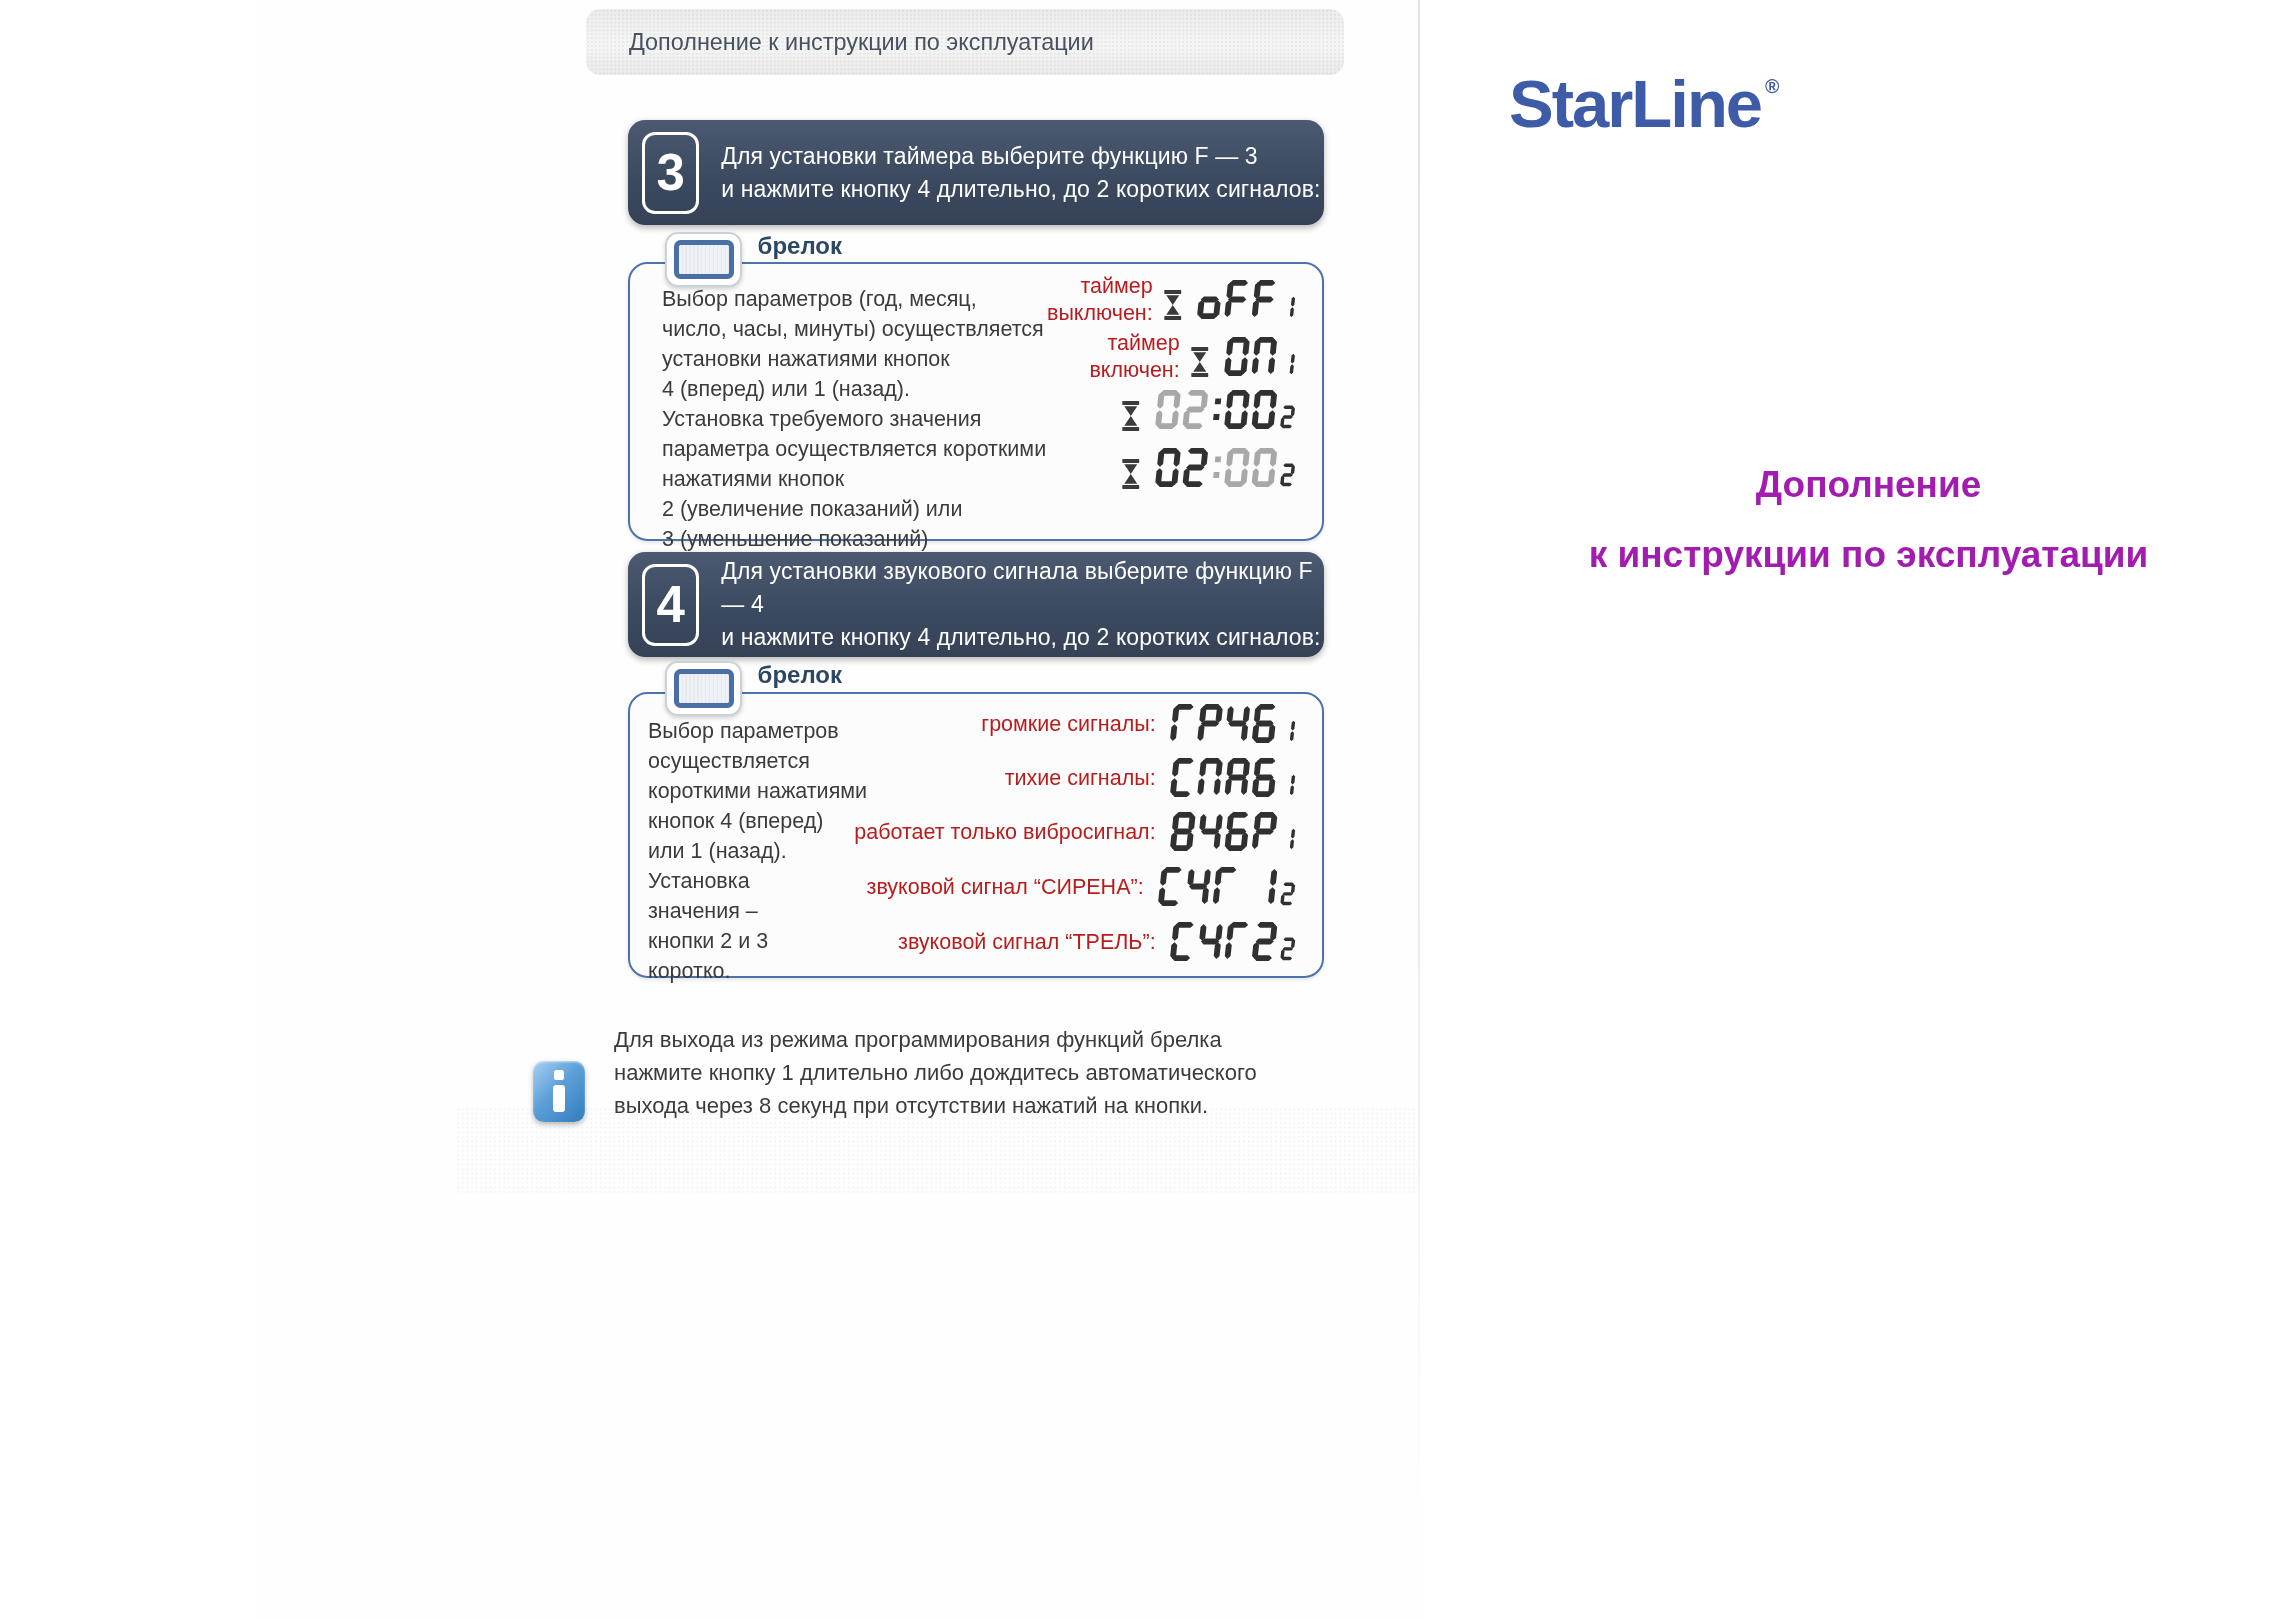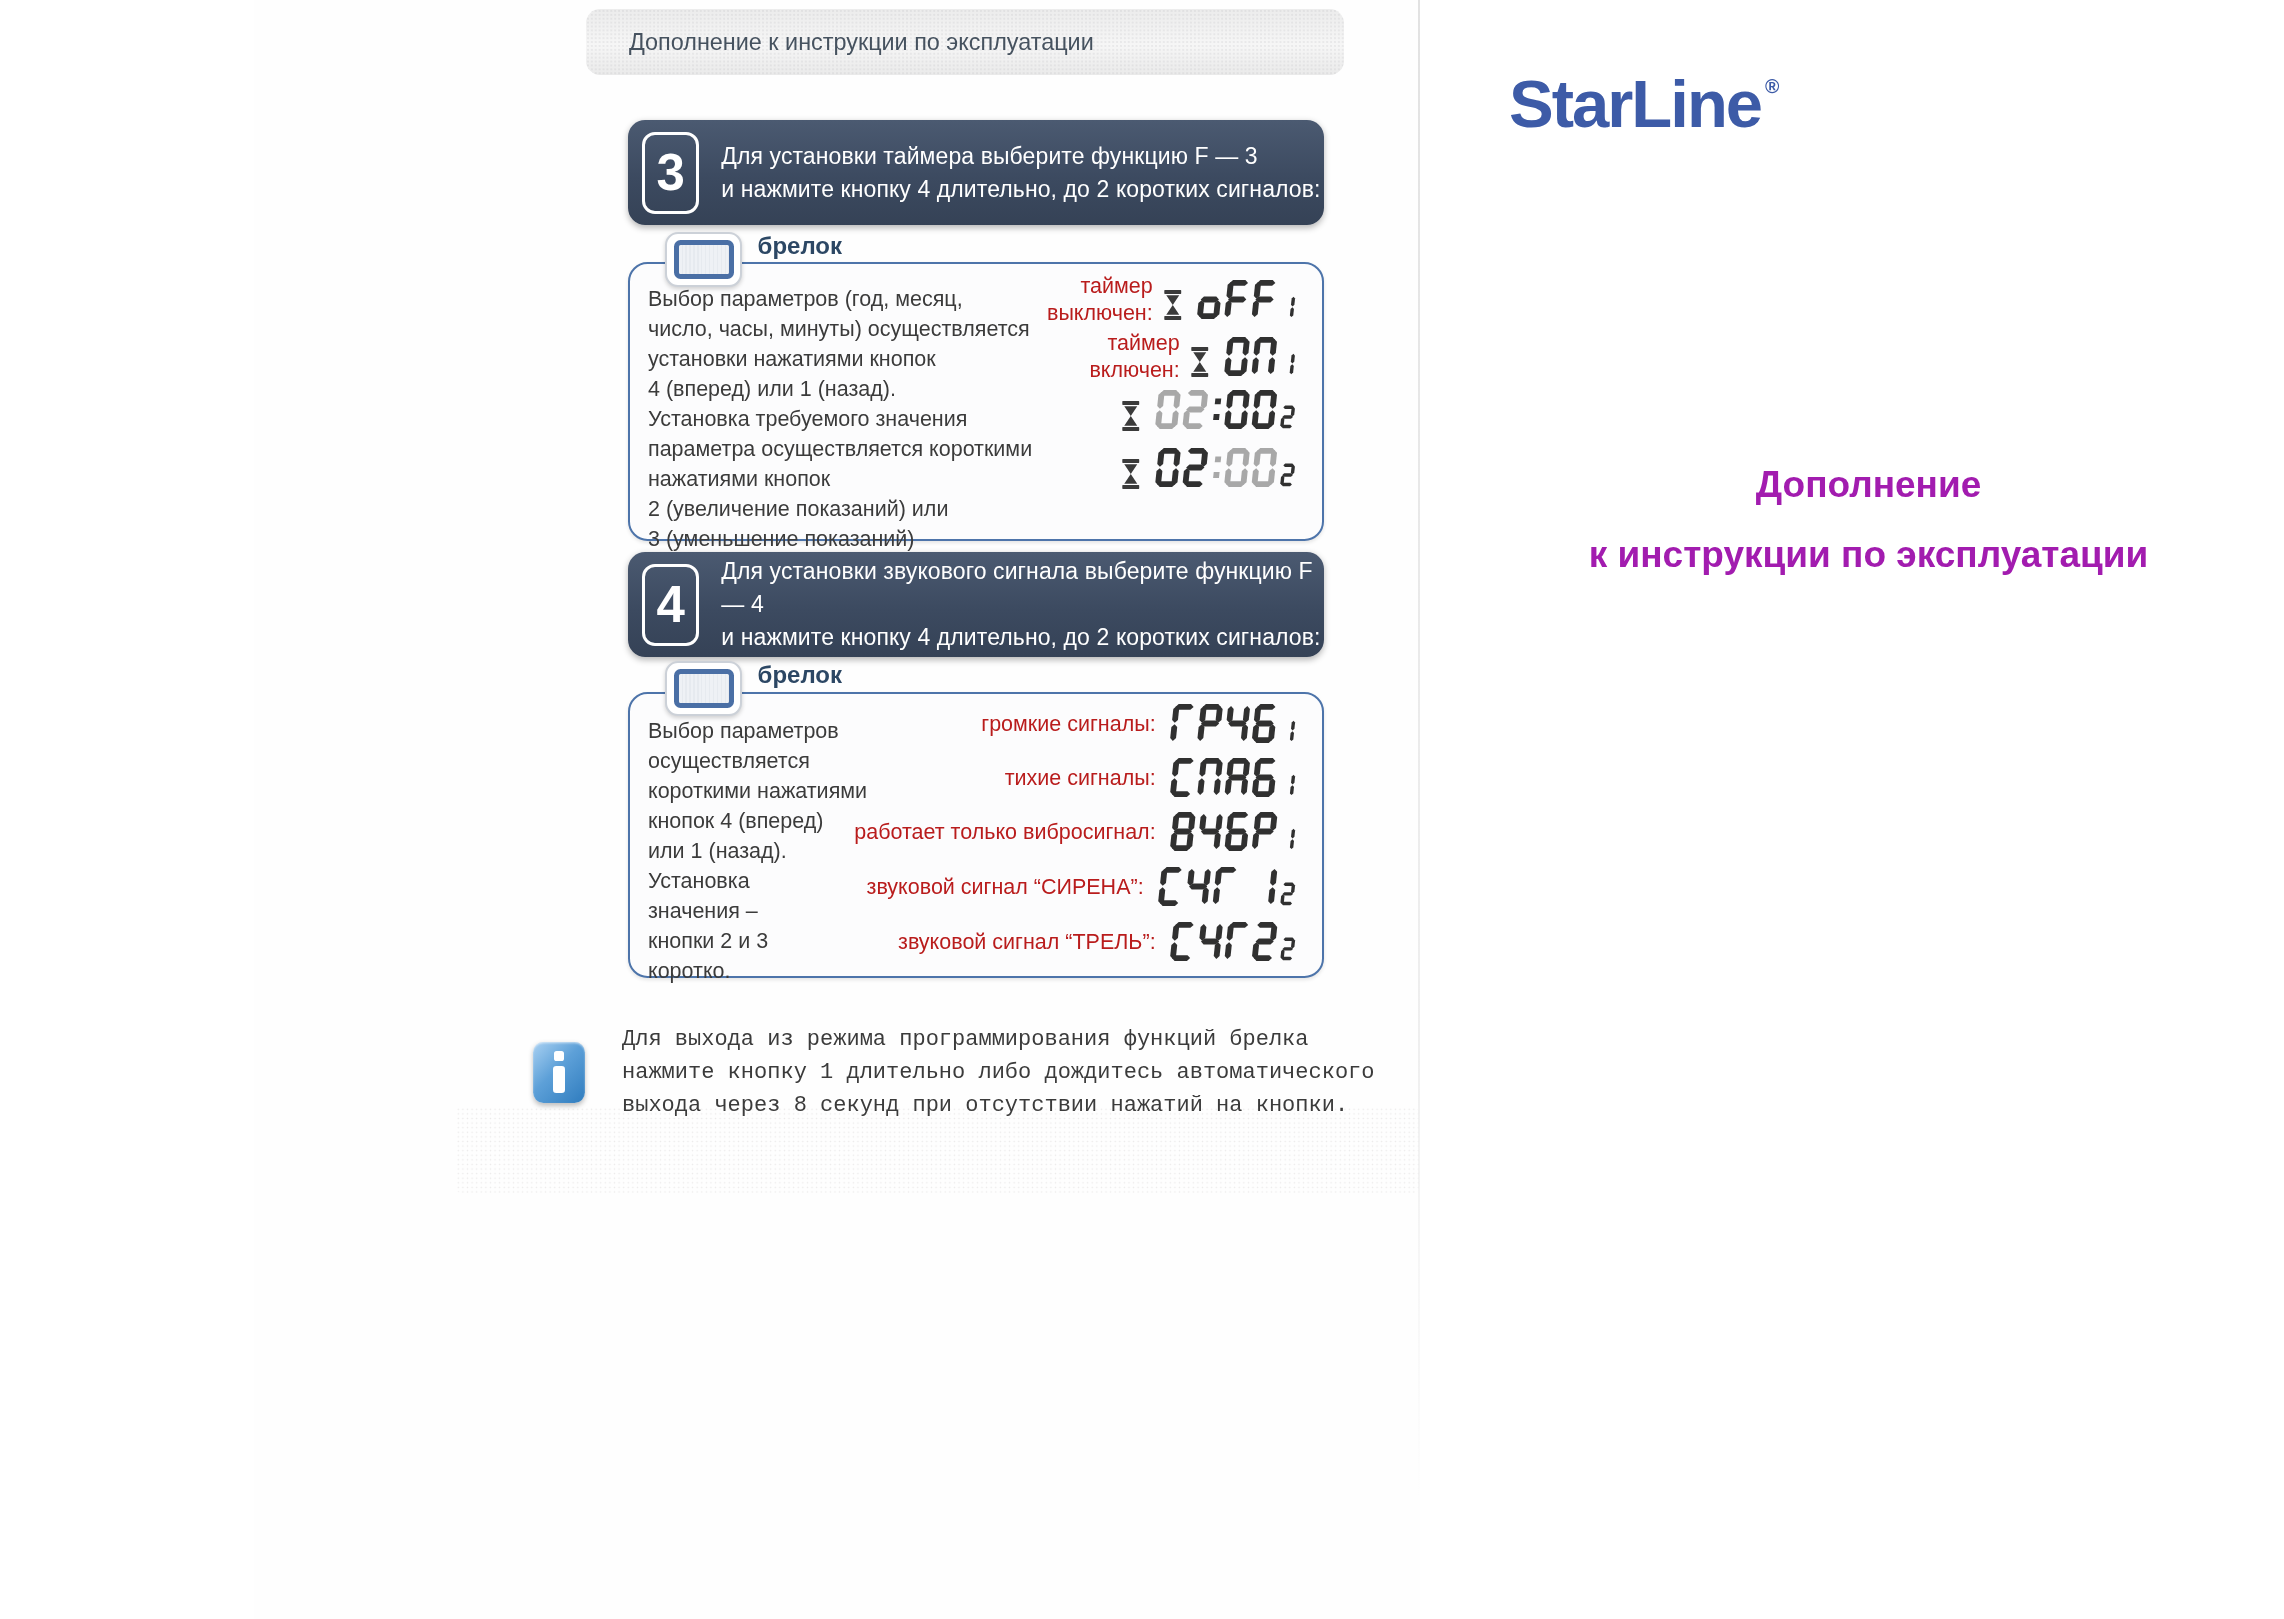--- a/index.html
+++ b/index.html
@@ -36,31 +36,31 @@
        box-sizing:border-box;flex:none;}
   .fob-frame{width:60px;height:39px;border:5.2px solid #4a6fa5;border-radius:6.5px;
              background:repeating-linear-gradient(90deg,#eef1f5 0 2.6px,#e6eaef 2.6px 3.9px);box-sizing:border-box;}
   .fob-label{font-size:24px;font-weight:bold;color:#2c4764;margin-top:0px;}
 
   .content-box{position:absolute;left:374px;width:696px;border:2.6px solid #4d74aa;border-radius:19.5px;
                background:#fcfcfd;box-sizing:border-box;box-shadow:0 2px 3.9px rgba(0,0,0,.10);}
   .b3{top:262px;height:279px;}
   .b4{top:692px;height:286px;}
   .body-text{position:absolute;left:18px;font-size:21.5px;line-height:30px;color:#3b3b3b;}
-  .b3 .body-text{top:19.5px;}
+  .b3 .body-text{top:19.5px;margin-left:14px;}
   .b4 .body-text{top:22px;}
 
   .disp-row{position:absolute;right:17px;display:flex;align-items:center;justify-content:flex-end;gap:10.4px;}
   .disp-label{font-size:21.5px;line-height:27px;color:#b91c1c;text-align:right;}
   .hourglass{margin-top:10.4px;flex:none;}
   .lcd{display:block;flex:none;}
   .b3 .r1{top:9px}.b3 .r2{top:66px}.b3 .r3{top:124px}.b3 .r4{top:182px}
   .b4 .r1{top:7.8px}.b4 .r2{top:62px}.b4 .r3{top:116px}.b4 .r4{top:171px}.b4 .r5{top:226px}
 
-  .note{position:absolute;left:279px;top:1023px;display:flex;gap:37px;align-items:center;font-family:Liberation Mono, monospace;}
+  .note{position:absolute;left:279px;top:1023px;display:flex;gap:29px;align-items:flex-end;}
   .info-icon{width:52px;height:61px;border-radius:10.4px;flex:none;position:relative;
              background:linear-gradient(135deg,#a9d1f2,#5da0d8 45%,#2f7cbe);
              box-shadow:0 2.6px 5.2px rgba(0,0,0,.25), inset 0 1.3px 2px rgba(255,255,255,.55);}
   .info-dot{position:absolute;left:21px;top:8.5px;width:10.4px;height:10.4px;border-radius:2.6px;background:#fff;}
   .info-bar{position:absolute;left:20px;top:24px;width:11.7px;height:27px;border-radius:3.3px;background:#fff;}
   .note-text{font-size:22px;line-height:33px;color:#3b3b3b;padding-top:0px;}
 
   .texture-band{position:absolute;left:202px;top:1107px;width:963px;height:86px;border-radius:5.2px;
                 background-image:radial-gradient(rgba(140,130,125,.16) 0.7px,transparent 1px);
                 background-size:4.6px 4.6px;}

